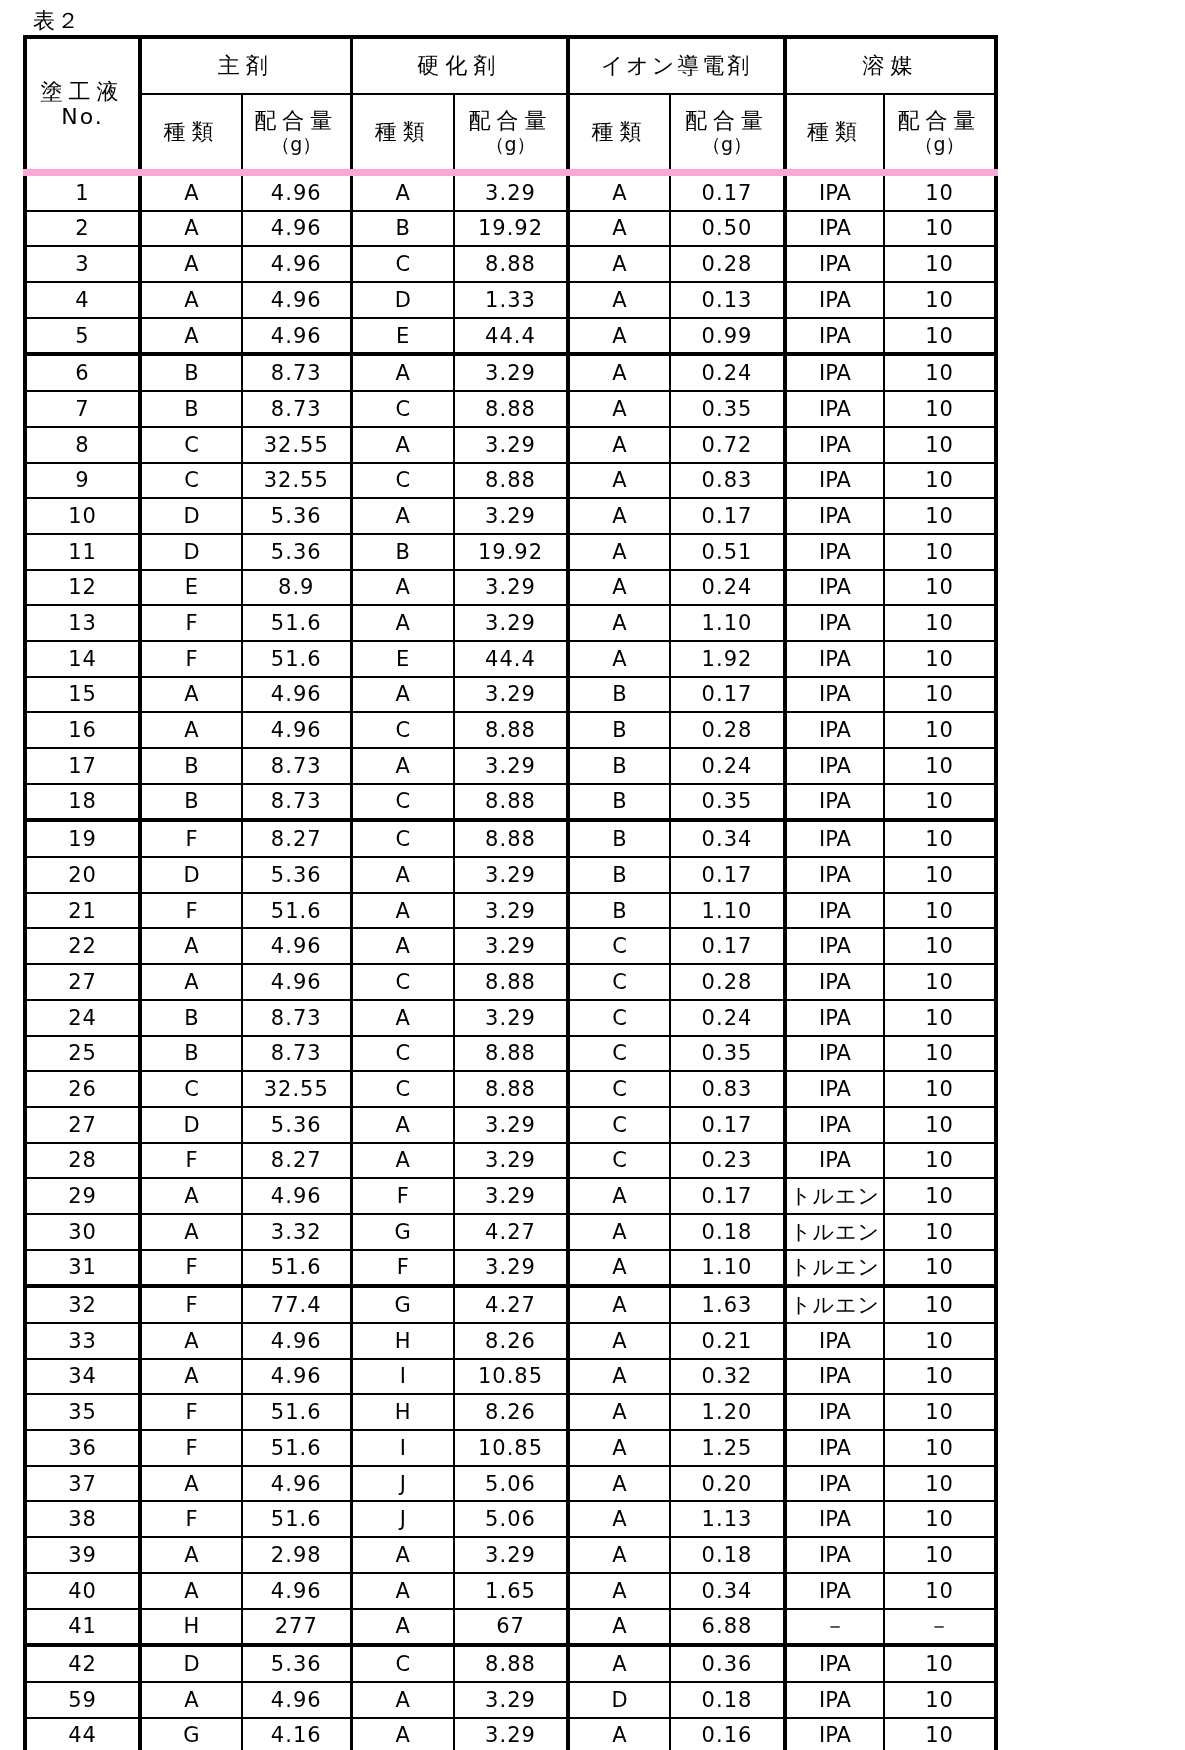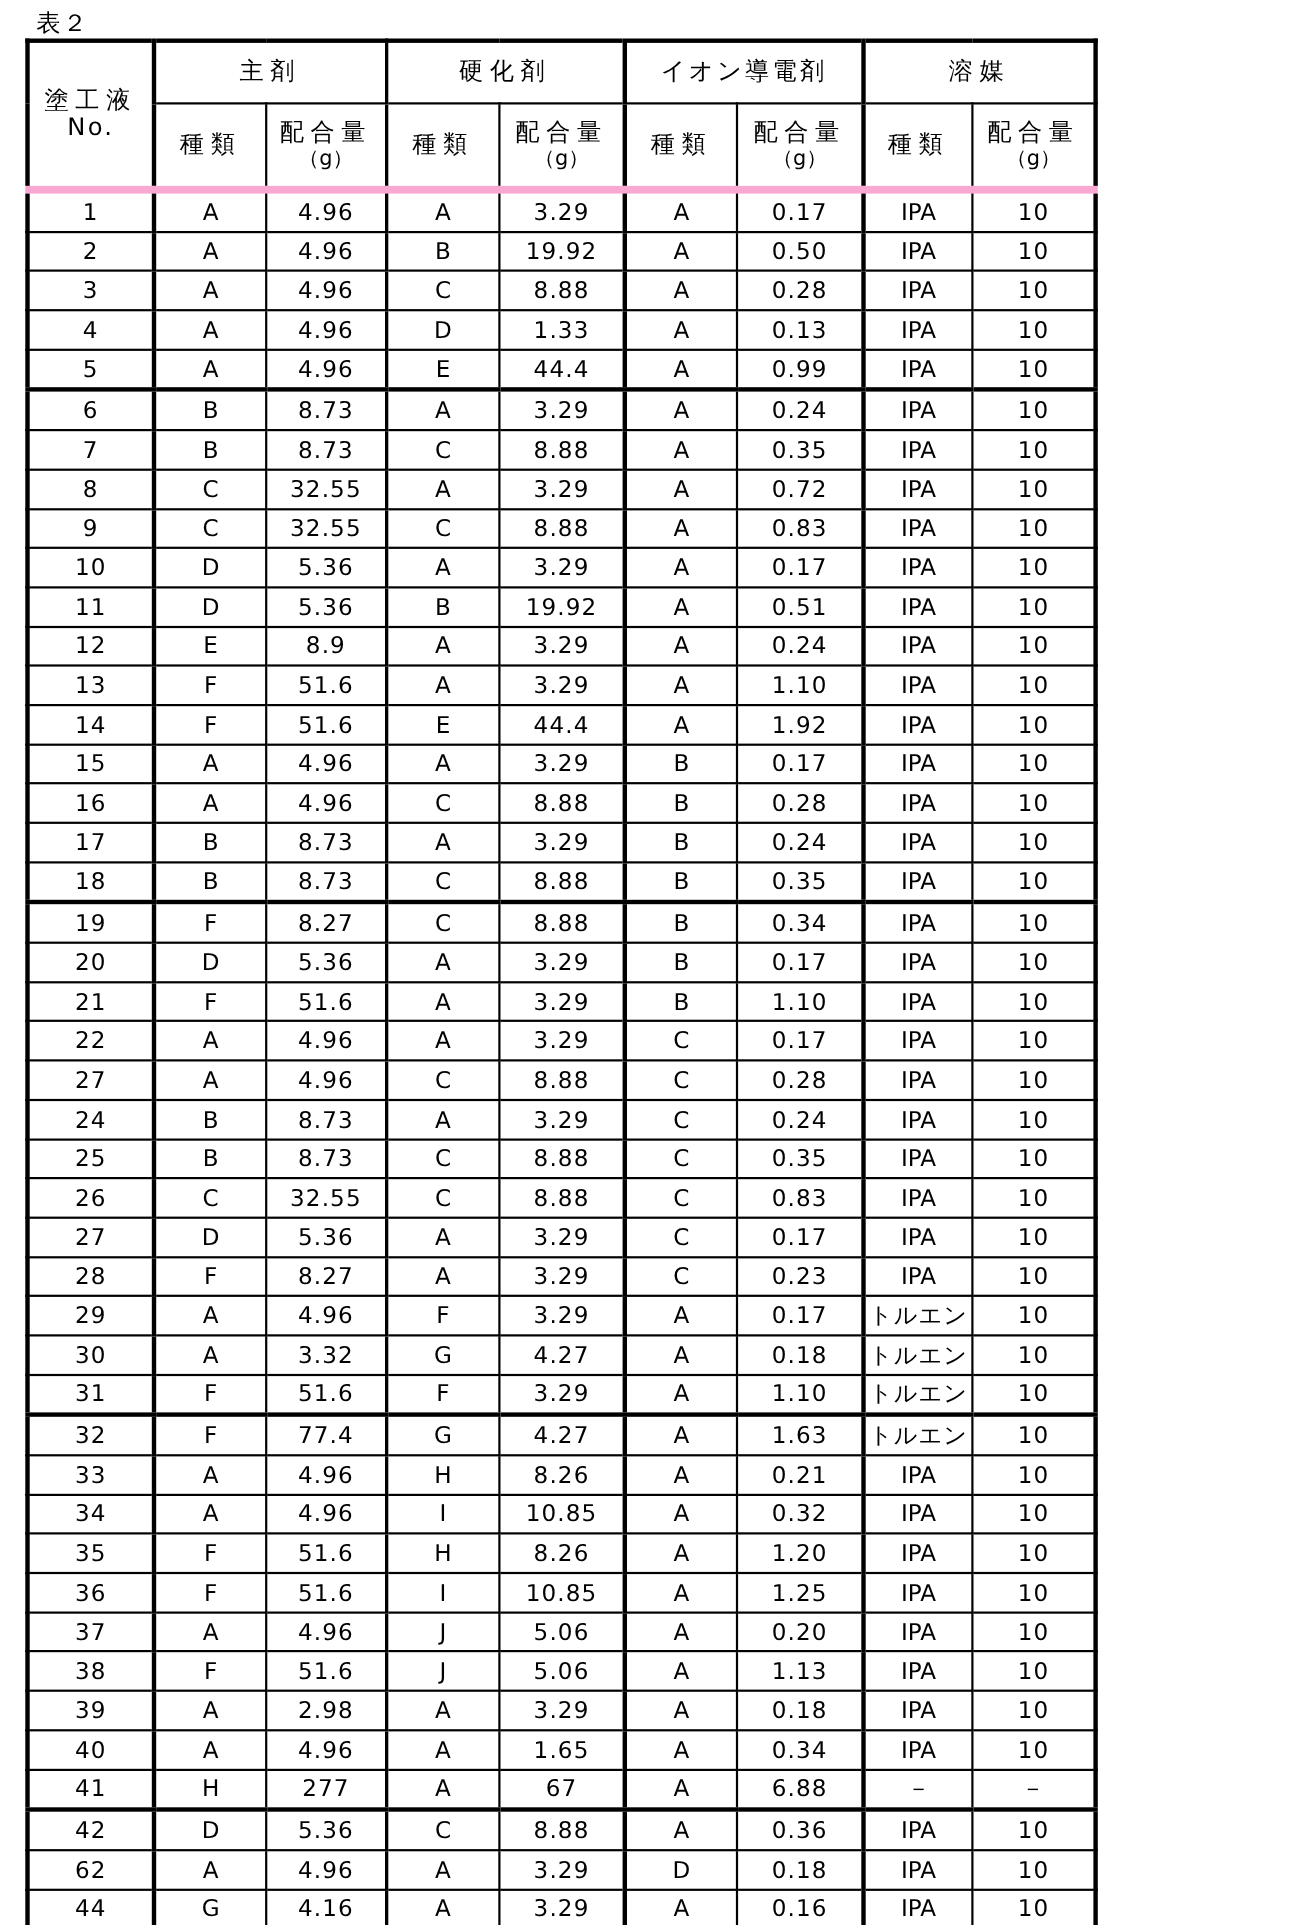--- a/index.html
+++ b/index.html
@@ -519,21 +519,21 @@
         <td class="gl">D</td>
         <td class="val">5.36</td>
         <td class="gm">C</td>
         <td class="val">8.88</td>
         <td class="gl">A</td>
         <td class="val">0.36</td>
         <td class="gl">IPA</td>
         <td class="val">10</td>
       </tr>
       <tr>
-        <td class="num">62</td>
+        <td class="num">59</td>
         <td class="gl">A</td>
         <td class="val">4.96</td>
         <td class="gm">A</td>
         <td class="val">3.29</td>
         <td class="gl">D</td>
         <td class="val">0.18</td>
         <td class="gl">IPA</td>
         <td class="val">10</td>
       </tr>
       <tr>

